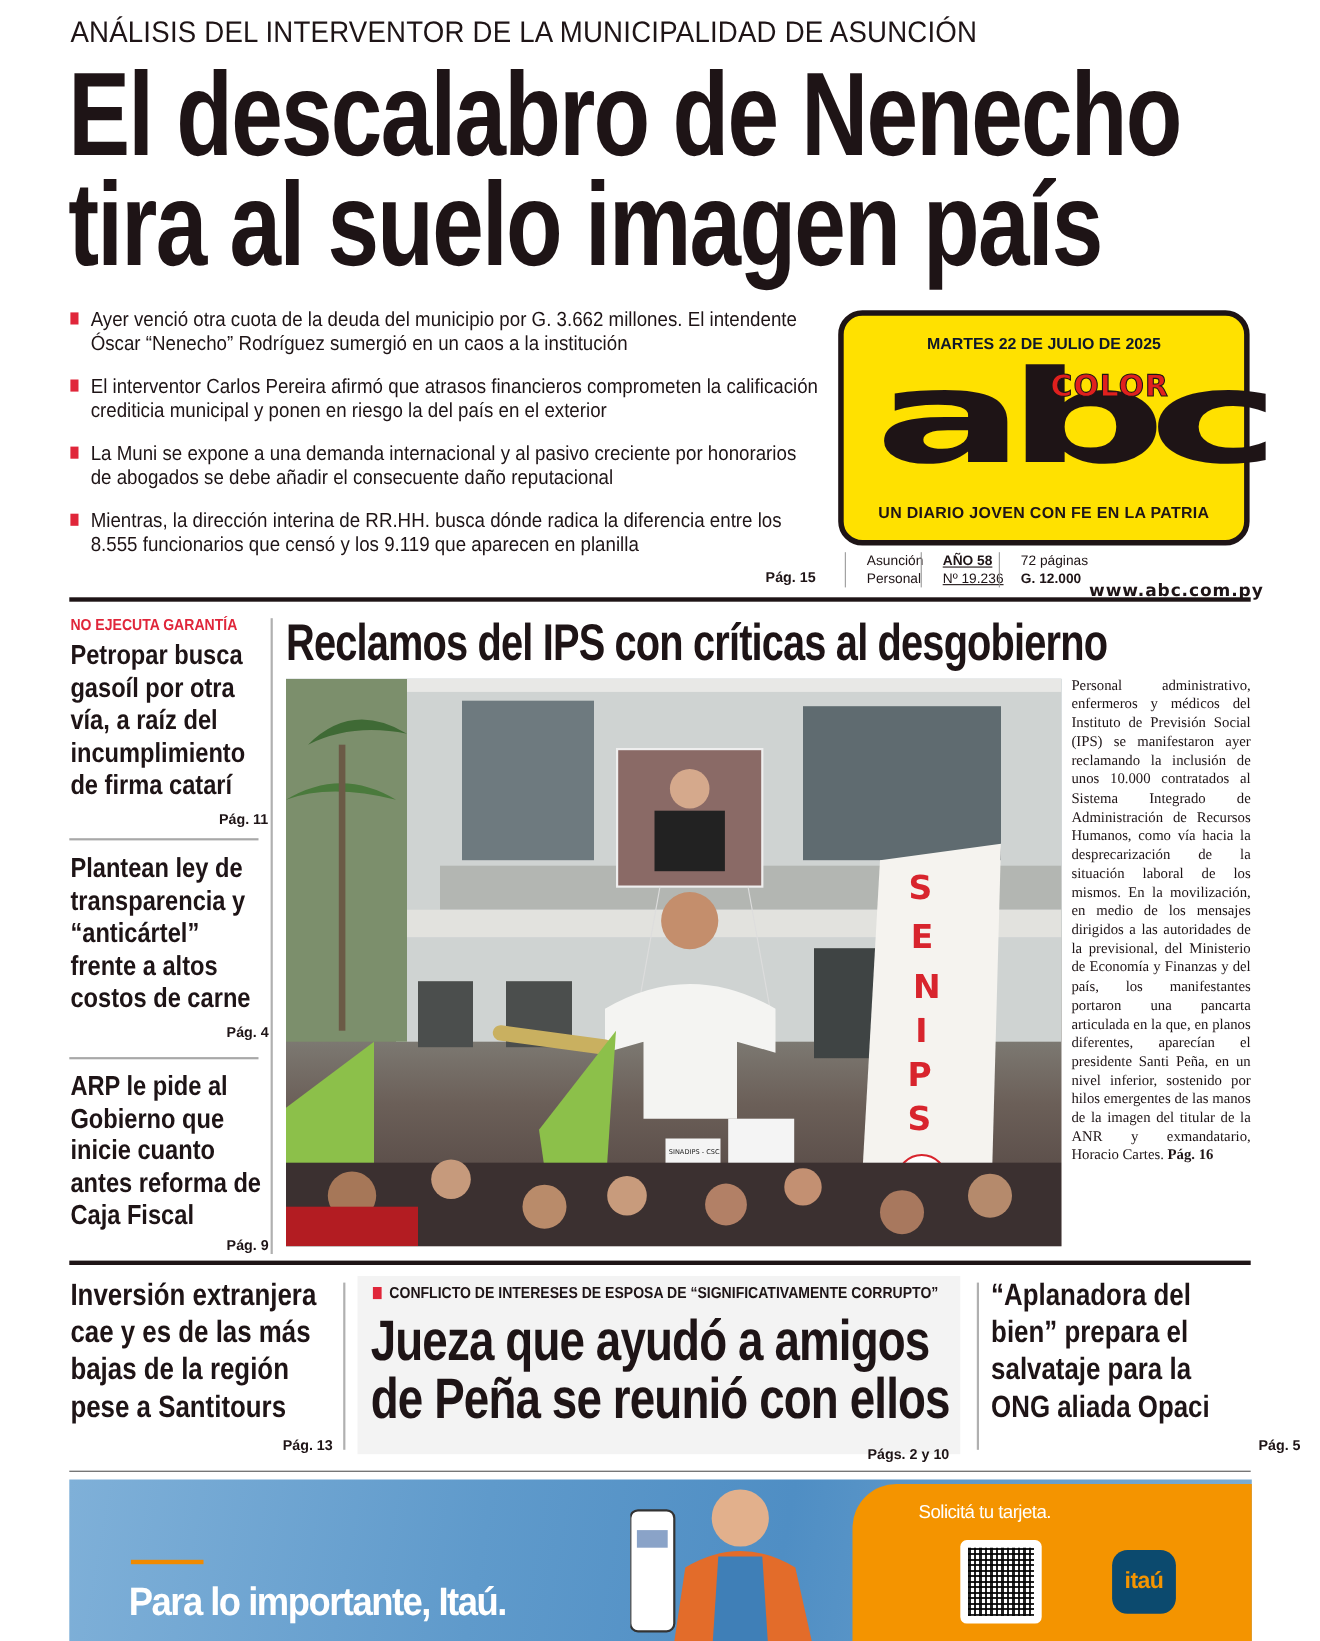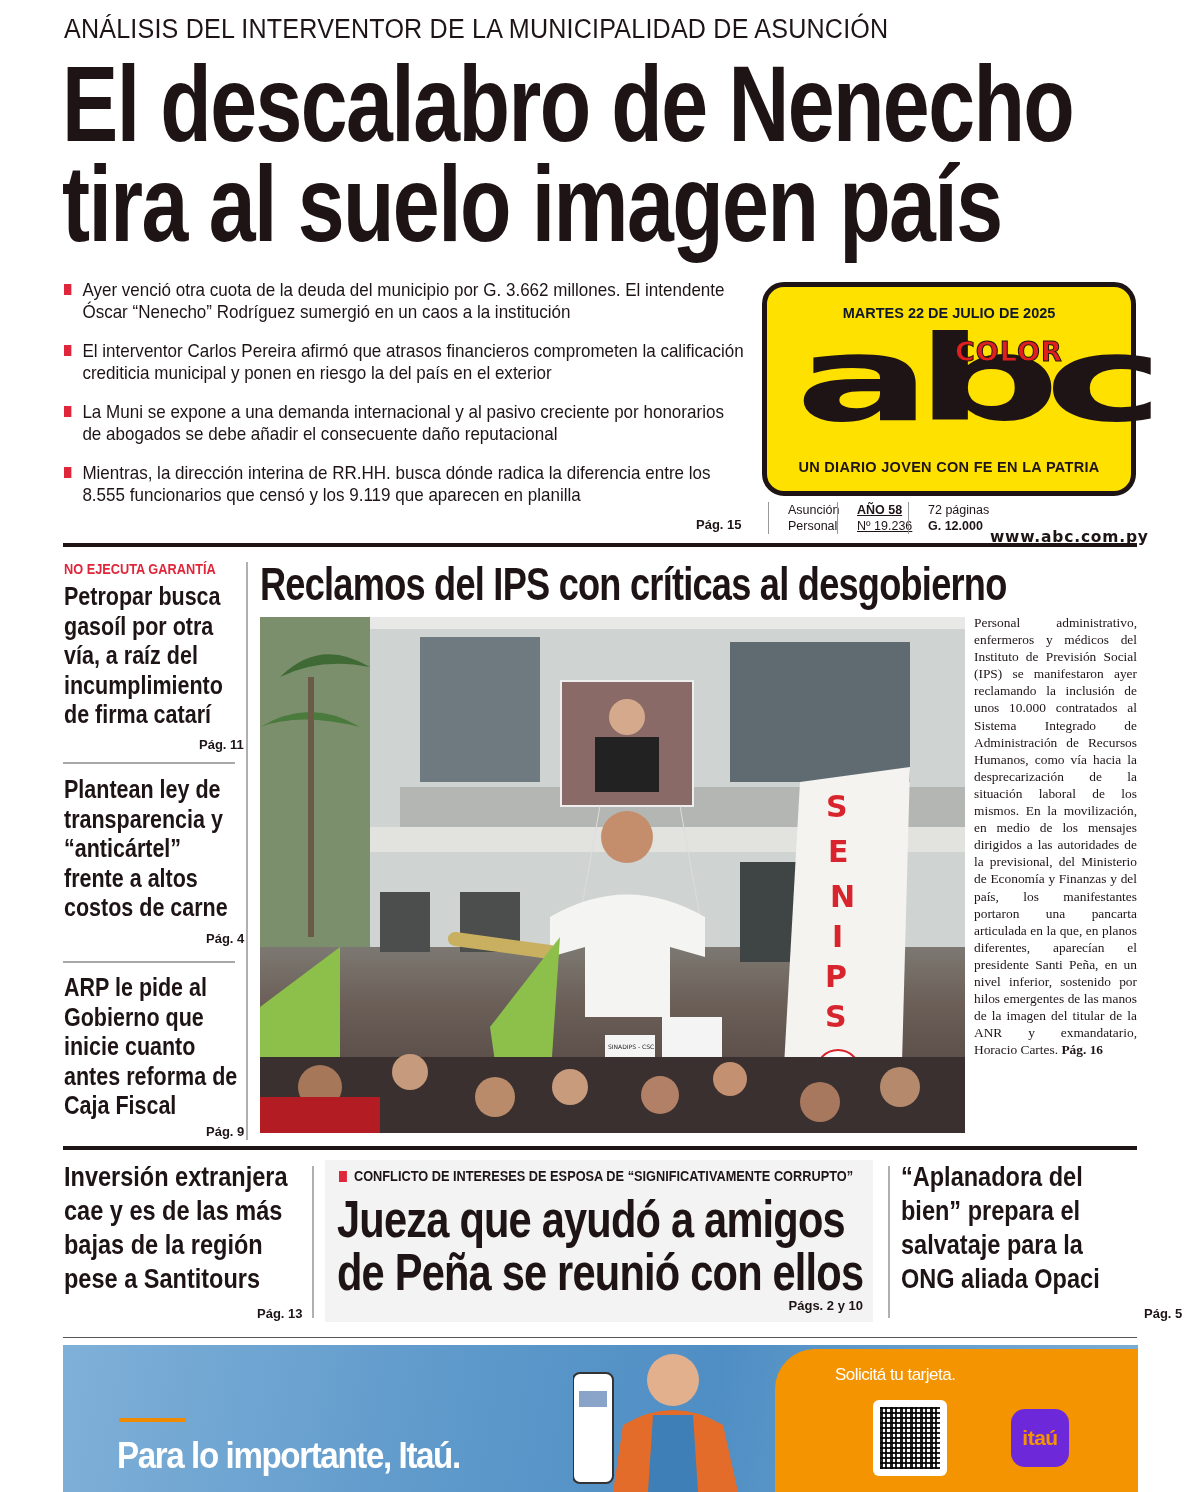--- a/index.html
+++ b/index.html
@@ -57,21 +57,21 @@
   .ad-line1 { position: absolute; left: 54px; top: 16px; font-size: 38px; color: #ffffff; letter-spacing: -1px; }
   .ad-bar { position: absolute; left: 56px; top: 73px; width: 66px; height: 4px; background: #f08a00; }
   .ad-line2 { position: absolute; left: 54px; top: 90px; font-weight: bold; font-size: 36px; color: #ffffff; letter-spacing: -1.5px; transform: scaleX(0.92); transform-origin: left; white-space: nowrap; }
   .ad-orange { position: absolute; left: 712px; top: 4px; width: 370px; height: 150px; background: #f49400; border-radius: 40px 0 0 0; }
   .ad-solicita { position: absolute; left: 60px; top: 16px; font-size: 17px; color: #ffffff; letter-spacing: -0.5px; }
   .ad-qr { position: absolute; left: 98px; top: 51px; width: 74px; height: 76px; background: #ffffff; border-radius: 6px; padding: 7px; }
   .ad-qr-inner { width: 100%; height: 100%; background:
       repeating-linear-gradient(90deg, #222 0 3px, #fff 3px 5px, #222 5px 7px, #fff 7px 10px),
       repeating-linear-gradient(0deg, #222 0 2px, #fff 2px 5px);
       background-blend-mode: multiply; }
-  .ad-itau { position: absolute; left: 236px; top: 60px; width: 58px; height: 58px; background: #6d28d9; border-radius: 14px; color: #f49400; font-weight: bold; font-size: 21px; text-align: center; line-height: 58px; letter-spacing: -0.5px; }
+  .ad-itau { position: absolute; left: 236px; top: 60px; width: 58px; height: 58px; background: #0c4a6e; border-radius: 14px; color: #f49400; font-weight: bold; font-size: 21px; text-align: center; line-height: 58px; letter-spacing: -0.5px; }
   .ad-person { position: absolute; left: 510px; top: 0; width: 180px; height: 147px; }
 </style>
 </head>
 <body>
 
 <div class="abs kicker">ANÁLISIS DEL INTERVENTOR DE LA MUNICIPALIDAD DE ASUNCIÓN</div>
 
 <div class="abs headline">
   <div>El descalabro de Nenecho</div>
   <div>tira al suelo imagen país</div>
@@ -192,21 +192,21 @@
 <div class="abs bot-head" style="left:64px; top:1160px; width:280px;">Inversión extranjera cae y es de las más bajas de la región pese a Santitours</div>
 <div class="abs pag" style="left:257px; top:1306px;text-align:center;">Pág. 13</div>
 <div class="abs vrule" style="left:312px; top:1166px; height:152px;"></div>
 
 <div class="abs jueza-box">
   <div class="jueza-tag">CONFLICTO DE INTERESES DE ESPOSA DE “SIGNIFICATIVAMENTE CORRUPTO”</div>
   <div class="jueza-head">
     <div>Jueza que ayudó a amigos</div>
     <div>de Peña se reunió con ellos</div>
   </div>
-  <div class="pag" style="position:absolute; right:10px; top:138px;">Págs. 2 y 10</div>
+  <div class="pag" style="position:absolute; right:10px; top:154px;">Págs. 2 y 10</div>
 </div>
 
 <div class="abs vrule" style="left:888px; top:1166px; height:152px;"></div>
 <div class="abs bot-head" style="left:901px; top:1160px; width:280px;">“Aplanadora del bien” prepara el salvataje para la ONG aliada Opaci</div>
 <div class="abs pag" style="left:1100px; top:1306px;margin-left:44px;">Pág. 5</div>
 
 <div class="abs" style="left:63px; top:1337px; width:1074px; height:1px; background:#555;"></div>
 
 <div class="abs ad">
   <div class="ad-bar"></div>

